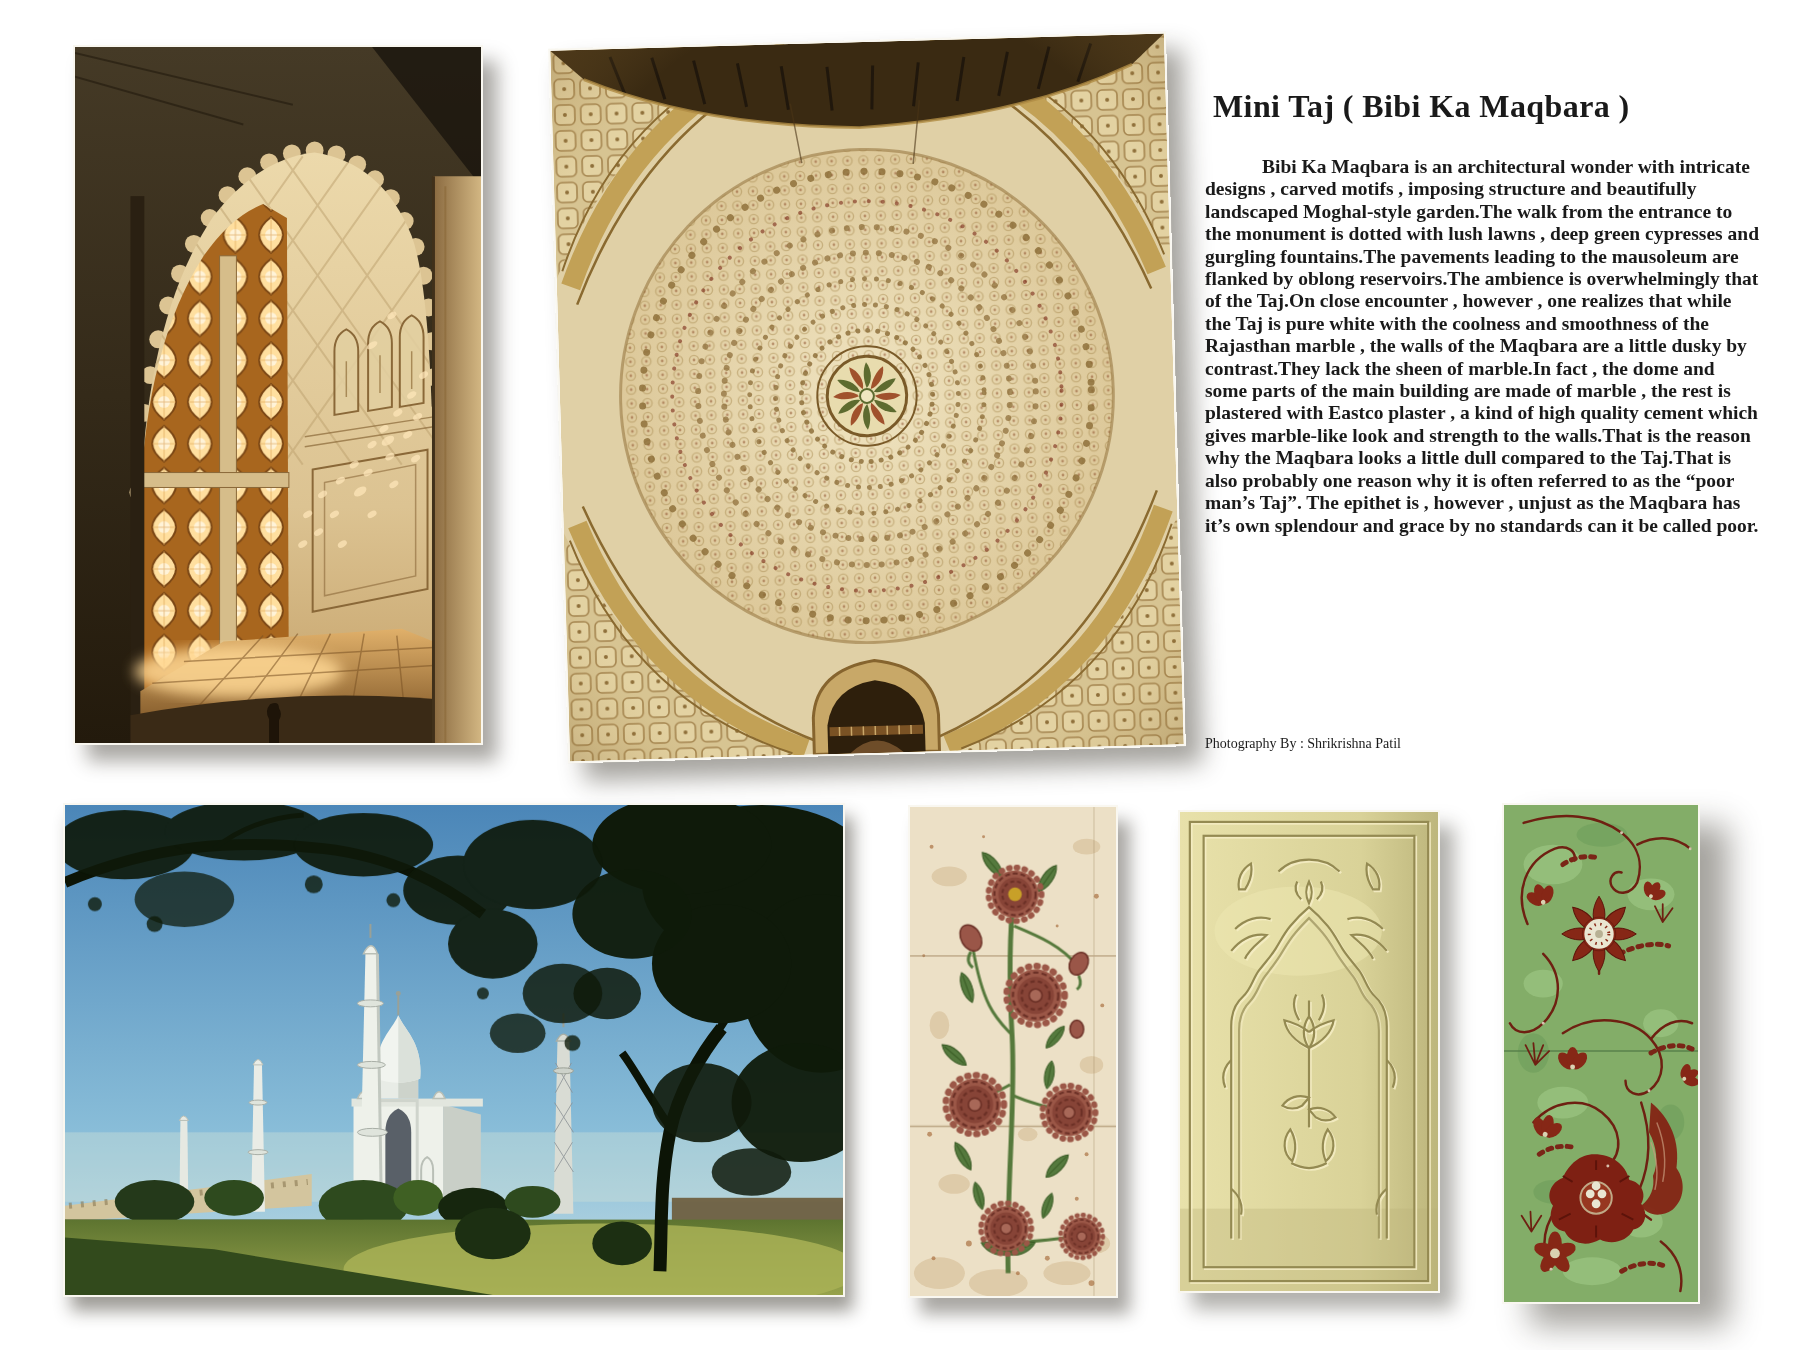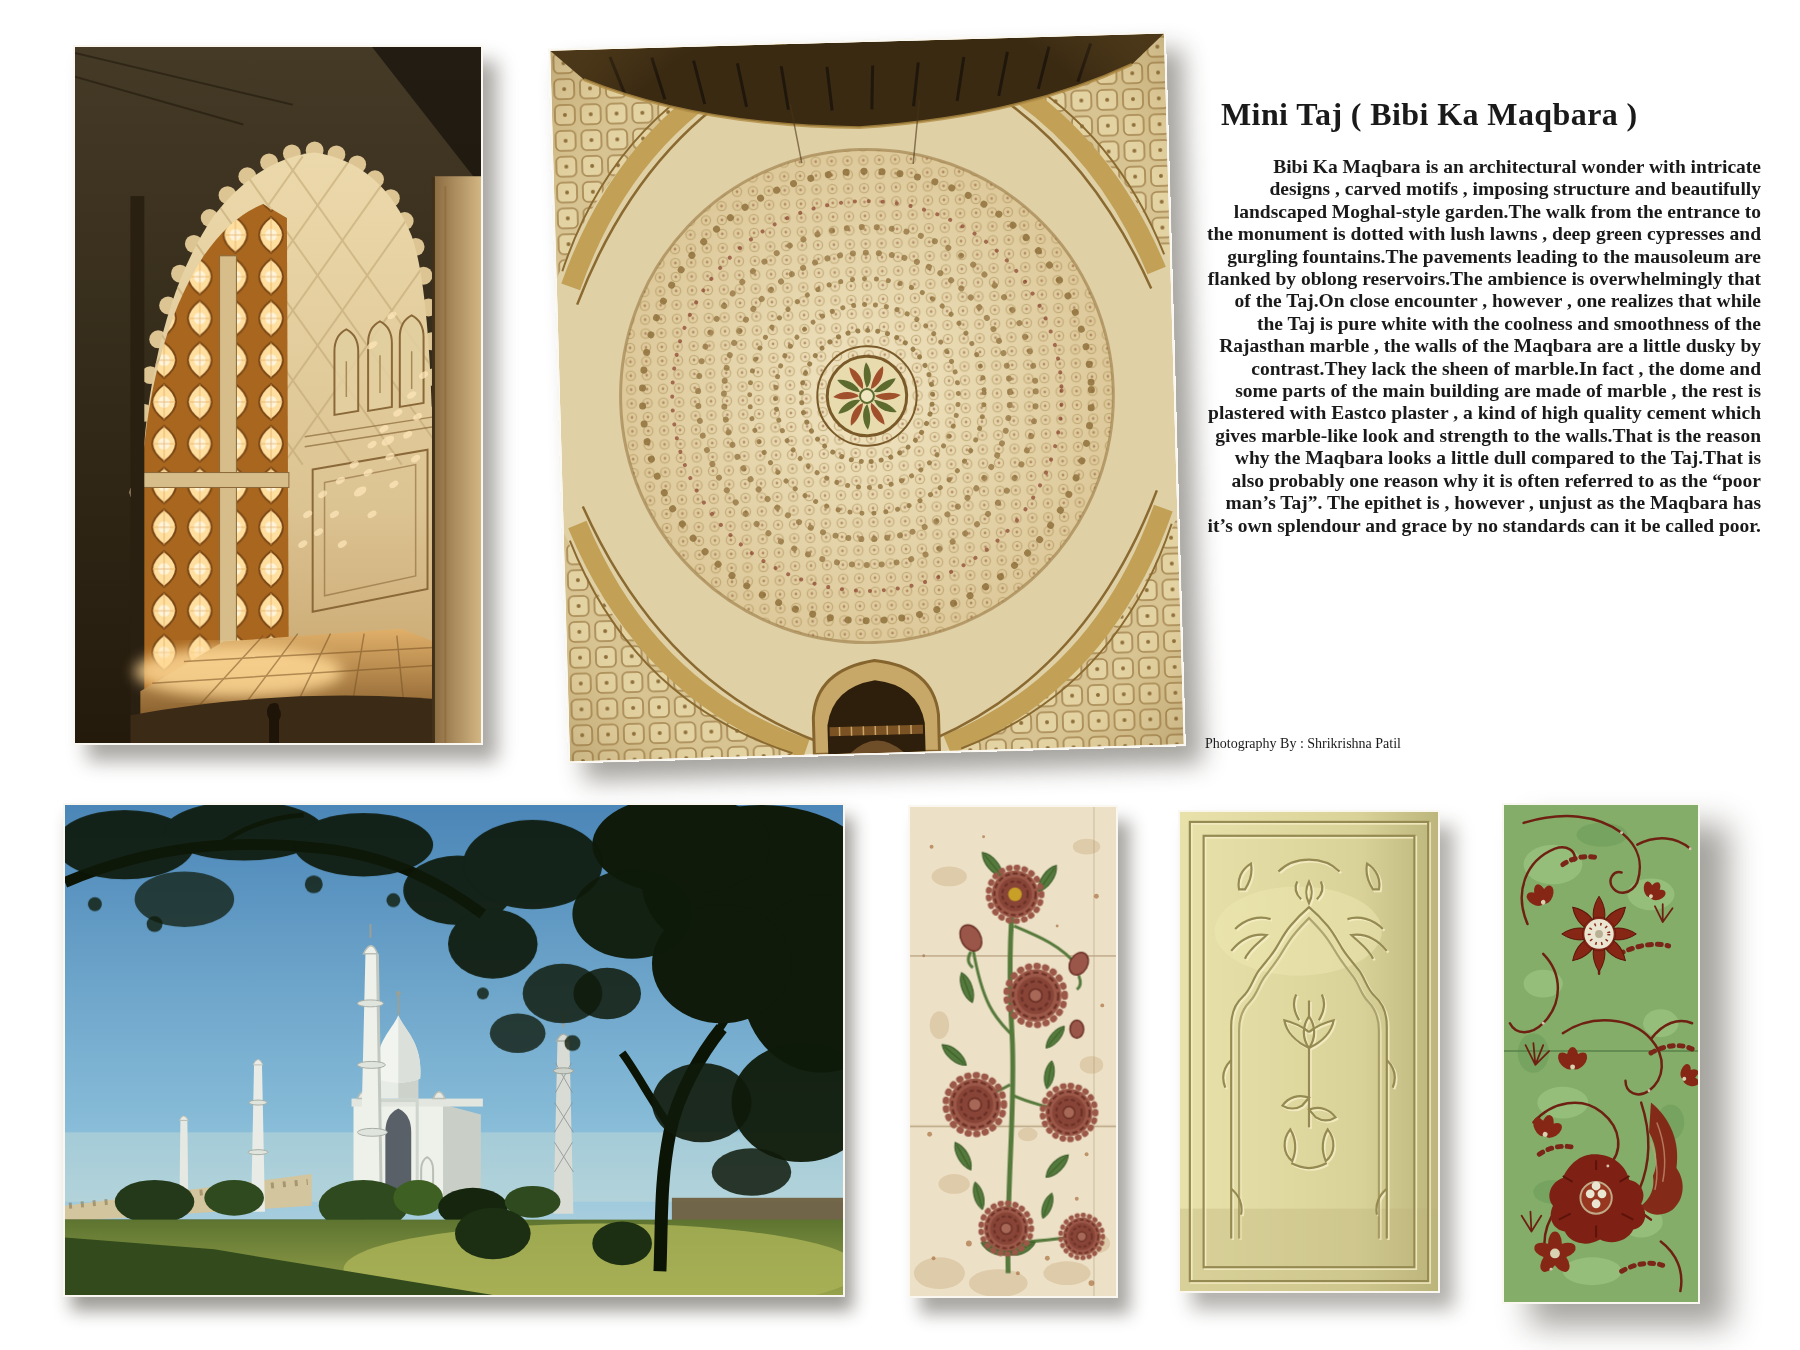--- a/index.html
+++ b/index.html
@@ -8,24 +8,24 @@
   .photo{position:absolute;overflow:hidden;border:2px solid rgba(242,237,222,.45);box-sizing:border-box;}
   .photo svg{display:block;width:100%;height:100%;}
   .ph-window {left:73px;  top:45px;  width:410px; height:700px; box-shadow:14px 16px 18px rgba(40,35,25,.40);}
   .ph-ceiling{left:558px; top:40px;  width:618px; height:715px; transform:rotate(-1.6deg);
               box-shadow:16px 18px 24px rgba(40,35,25,.42);}
   .ph-garden {left:63px;  top:803px; width:782px; height:494px; box-shadow:8px 14px 16px rgba(40,35,25,.45);}
   .ph-roses  {left:908px; top:805px; width:210px; height:493px; box-shadow:12px 16px 16px rgba(40,35,25,.40);}
   .ph-relief {left:1178px;top:810px; width:262px; height:483px; box-shadow:14px 16px 18px rgba(40,35,25,.36);}
   .ph-green  {left:1502px;top:803px; width:198px; height:501px; box-shadow:28px 22px 30px rgba(40,35,25,.42);}
   .article{position:absolute;left:1205px;top:0;width:560px;color:#1a1a1a;}
-  .article h1{position:absolute;left:0;top:80px;margin:16px;font-size:32px;font-weight:700;
+  .article h1{position:absolute;left:0;top:80px;margin:8px;font-size:32px;font-weight:700;
               letter-spacing:.4px;white-space:nowrap;text-align:center;}
   .article p{position:absolute;left:0;top:156px;margin:0;width:556px;font-size:19.5px;
-             font-weight:700;line-height:22.4px;text-indent:57px;text-align:right;}
+             font-weight:700;line-height:22.4px;text-indent:57px;text-align:left;}
   .article .credit{position:absolute;left:0;top:736px;font-size:14px;font-weight:400;}
 </style>
 </head>
 <body>
 
 <div class="page">
 
   <figure class="photo ph-window" style="margin:0" aria-label="Golden light glowing through carved marble jali lattice inside a scalloped marble arch">
     <svg viewBox="0 0 410 700" preserveAspectRatio="none">
       <defs>

